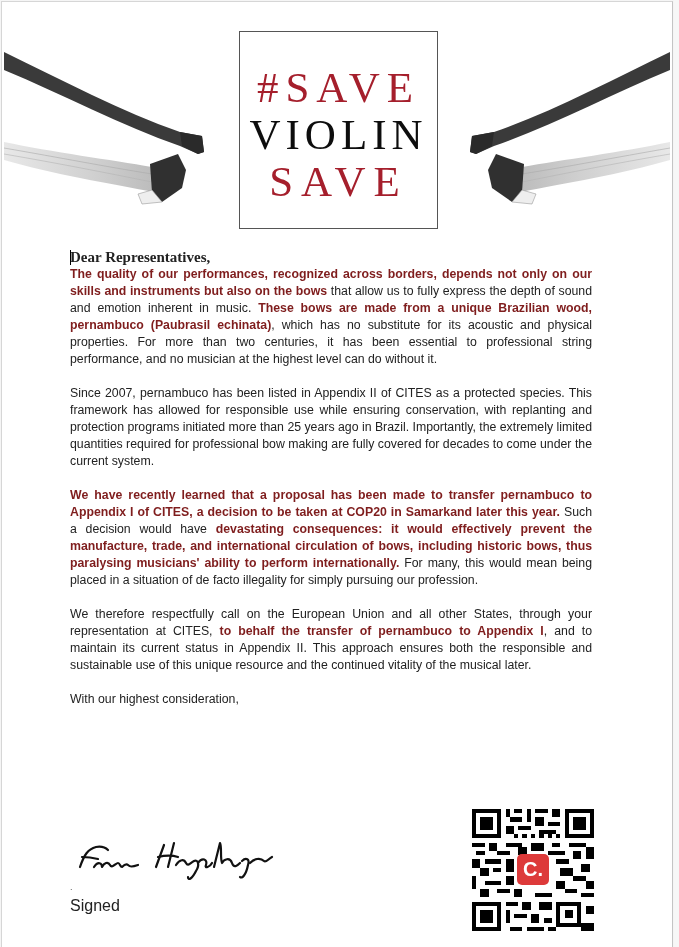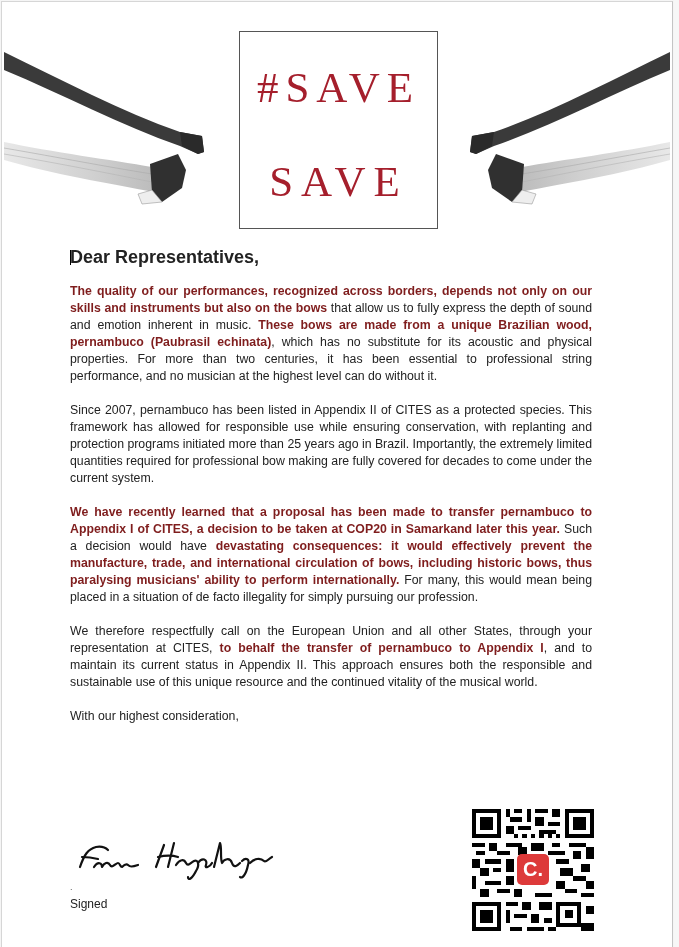--- a/index.html
+++ b/index.html
@@ -27,27 +27,27 @@
   .logo-line.l1 { top:34px; color:#a51f2c; }
   .logo-line.l2 { top:81px; color:#0d0d0d; letter-spacing:5px; }
   .logo-line.l3 { top:128px; color:#a51f2c; letter-spacing:8px; }
 
   .body-text {
     position:absolute; left:68px; top:247px; width:522px;
     font-size:12.3px; line-height:17px; color:#222; text-align:justify;
   }
   .body-text p { margin:0 0 17px 0; }
   .body-text b { font-weight:bold; color:#7f1d1d; }
-  .greeting { font-weight:bold; font-size:18px; margin-bottom:17px; position:relative; }
+  .greeting { font-weight:bold; font-size:15px; margin-bottom:0; position:relative;font-family:Liberation Serif, serif; }
   .caret { position:absolute; left:0; top:1px; width:1px; height:15px; background:#000; }
   .p-last { margin-bottom:0 !important; }
   .closing { margin:0; }
   .signature { position:absolute; left:70px; top:835px; width:220px; height:48px; }
   .dot { position:absolute; left:68px; top:880px; font-size:9px; color:#555; }
-  .signed { position:absolute; left:68px; top:895px; font-size:12px; color:#222; }
+  .signed { position:absolute; left:68px; top:895px; font-size:16px; color:#222; }
   .qr { position:absolute; left:470px; top:807px; width:122px; height:122px; }
   .qr-badge {
     position:absolute; left:515px; top:852px; width:32px; height:31px;
     background:#dd3a3a; border-radius:5px; color:#fff; font-weight:bold;
     font-size:20px; line-height:31px; text-align:center;
     font-family:"Liberation Sans", sans-serif;
   }
 </style>
 </head>
 <body>
@@ -83,20 +83,21 @@
     <path d="M27 130 L 5 134 L 3 150 L 9 152 L 25 144 Z" fill="#2a2a2a"></path>
     <path d="M203 140 C 155 150, 95 158, 55 165 L 53 190 C 95 182, 155 172, 203 158 Z" fill="url(#hairR)"></path>
     <path d="M203 146 C 145 156, 105 164, 55 172" stroke="#aaa" stroke-width="0.6" fill="none"></path>
     <path d="M203 152 C 145 162, 105 170, 55 180" stroke="#b4b4b4" stroke-width="0.6" fill="none"></path>
     <path d="M57 162 L 29 152 L 21 168 L 25 186 L 45 200 L 55 190 Z" fill="#303030"></path>
     <path d="M55 188 L 45 200 L 65 202 L 69 192 Z" fill="#eeeeee" stroke="#999" stroke-width="0.6"></path>
   </svg>
 
   <div class="logo-box">
     <div class="logo-line l1">#SAVE</div>
+    <div class="logo-line l2">VIOLIN</div>
     <div class="logo-line l3">SAVE</div>
   </div>
 
   <div class="body-text">
     <div class="greeting">
       <span class="caret"></span>
       <span>Dear Representatives,</span>
     </div>
 
 
@@ -104,21 +105,21 @@
       <b>The quality of our performances, recognized across borders, depends not only on our skills and instruments but also on the bows</b><span> that allow us to fully express the depth of sound and emotion inherent in music. </span><b>These bows are made from a unique Brazilian wood, pernambuco (Paubrasil echinata)</b><span>, which has no substitute for its acoustic and physical properties. For more than two centuries, it has been essential to professional string performance, and no musician at the highest level can do without it.</span>
     </p>
 
     <p>Since 2007, pernambuco has been listed in Appendix II of CITES as a protected species. This framework has allowed for responsible use while ensuring conservation, with replanting and protection programs initiated more than 25 years ago in Brazil. Importantly, the extremely limited quantities required for professional bow making are fully covered for decades to come under the current system.</p>
 
     <p>
       <b>We have recently learned that a proposal has been made to transfer pernambuco to Appendix I of CITES, a decision to be taken at COP20 in Samarkand later this year.</b><span> Such a decision would have </span><b>devastating consequences: it would effectively prevent the manufacture, trade, and international circulation of bows, including historic bows, thus paralysing musicians' ability to perform internationally.</b><span> For many, this would mean being placed in a situation of de facto illegality for simply pursuing our profession.</span>
     </p>
 
     <p>
-      <span>We therefore respectfully call on the European Union and all other States, through your representation at CITES, </span><b>to behalf the transfer of pernambuco to Appendix I</b><span>, and to maintain its current status in Appendix II. This approach ensures both the responsible and sustainable use of this unique resource and the continued vitality of the musical world.</span>
+      <span>We therefore respectfully call on the European Union and all other States, through your representation at CITES, </span><b>to behalf the transfer of pernambuco to Appendix I</b><span>, and to maintain its current status in Appendix II. This approach ensures both the responsible and sustainable use of this unique resource and the continued vitality of the musical later.</span>
     </p>
 
     <p class="closing">With our highest consideration,</p>
   </div>
 
   <svg class="signature" viewBox="0 0 220 48">
     <g fill="none" stroke="#111" stroke-width="2.2" stroke-linecap="round" stroke-linejoin="round">
       <path d="M8 30 C 12 18, 16 12, 24 10 C 30 9, 34 11, 36 13"></path>
       <path d="M10 20 C 18 20, 22 21, 26 22"></path>
       <path d="M22 30 C 26 24, 30 26, 30 30 C 32 26, 36 24, 38 28 C 40 32, 44 26, 46 26 C 48 26, 48 30, 50 30 C 52 28, 54 26, 56 28 C 58 30, 60 30, 66 28"></path>

